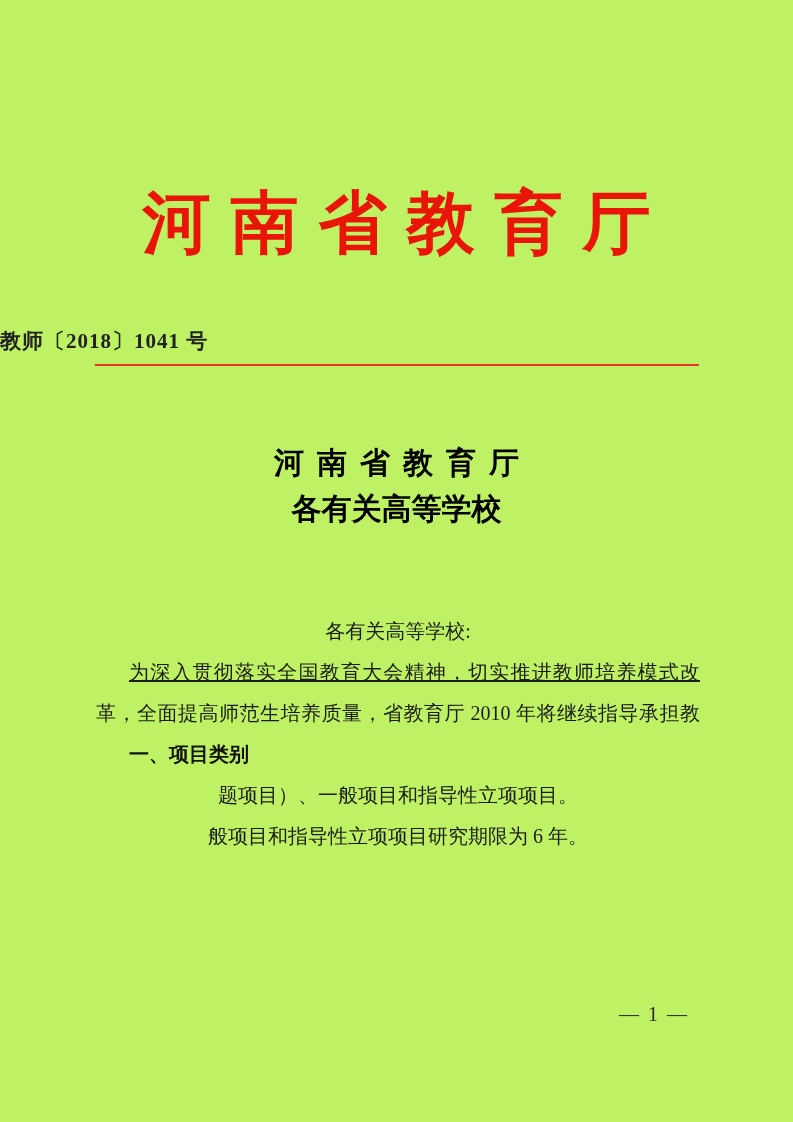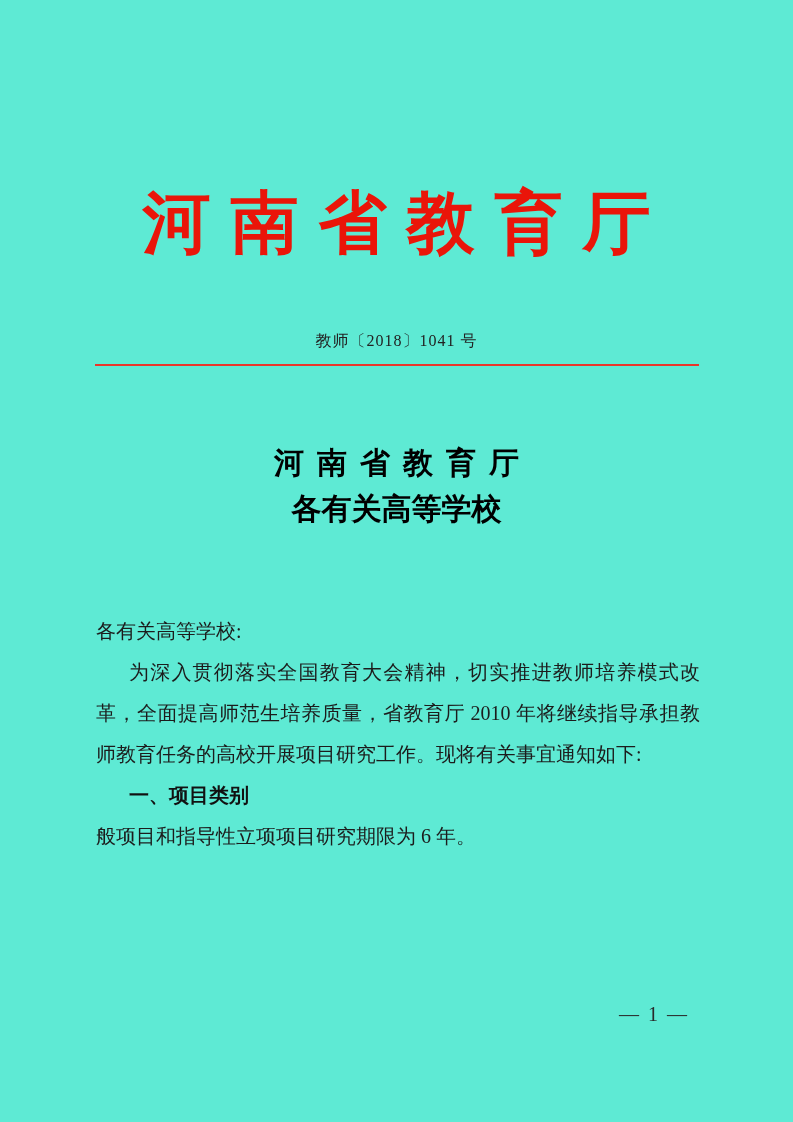--- a/index.html
+++ b/index.html
@@ -5,21 +5,21 @@
   html, body {
     margin: 0;
     padding: 0;
     background: #888;
   }
   .page {
     position: relative;
     width: 793px;
     height: 1122px;
     margin: 0 auto;
-    background: #5eead4;
+    background: #bef264;
     overflow: hidden;
     font-family: "Liberation Serif", serif;
     color: #1c1c1c;
   }
 
   
   .red-title {
     position: absolute;
     top: 182px;
     left: 0;
@@ -33,26 +33,26 @@
     letter-spacing: 20px;
     padding-left: 20px;
     box-sizing: border-box;
     white-space: nowrap;
   }
   .doc-number {
     position: absolute;
     top: 326px;
     left: 0;
     width: 100%;
-    text-align: center;
-    font-size: 16px;
+    font-size: 21px;
     line-height: 30px;
     letter-spacing: 1px;
     color: #222;
     white-space: nowrap;
+    font-weight: bold;
   }
   .red-rule {
     position: absolute;
     top: 364px;
     left: 95px;
     width: 604px;
     height: 2px;
     background: #ea352a;
   }
 
@@ -78,29 +78,31 @@
     position: absolute;
     top: 611px;
     left: 96px;
     width: 604px;
     font-size: 20px;
     line-height: 41px;
     color: #1c1c1c;
   }
   .line {
     white-space: nowrap;
+    text-align: center;
   }
   .line.fill {
     white-space: normal;
     text-align: justify;
     text-align-last: justify;
     text-justify: inter-character;
   }
   .line.indent {
     text-indent: 33px;
+    text-decoration: underline;
   }
   .section-heading {
     text-indent: 33px;
     font-family: Liberation Sans, sans-serif;
     font-weight: bold;
     font-size: 20px;
     line-height: 41px;
     color: #111;
   }
 
@@ -131,26 +133,26 @@
     <div class="spaced">河南省教育厅</div>
     <div>各有关高等学校</div>
   </div>
 
   <div class="body-text">
     <div class="line">各有关高等学校:</div>
 
     <div>
         <div class="line indent fill">为深入贯彻落实全国教育大会精神，切实推进教师培养模式改</div>
         <div class="line fill">革，全面提高师范生培养质量，省教育厅 2010 年将继续指导承担教</div>
-        <div class="line">师教育任务的高校开展项目研究工作。现将有关事宜通知如下:</div>
       </div>
 
     <div class="section-heading">一、项目类别</div>
 
     <div>
+        <div class="line">题项目）、一般项目和指导性立项项目。</div>
       </div>
 
     <div>
         <div class="line">般项目和指导性立项项目研究期限为 6 年。</div>
       </div>
   </div>
 
   <div class="page-number">— 1 —</div>
 
 </div>

